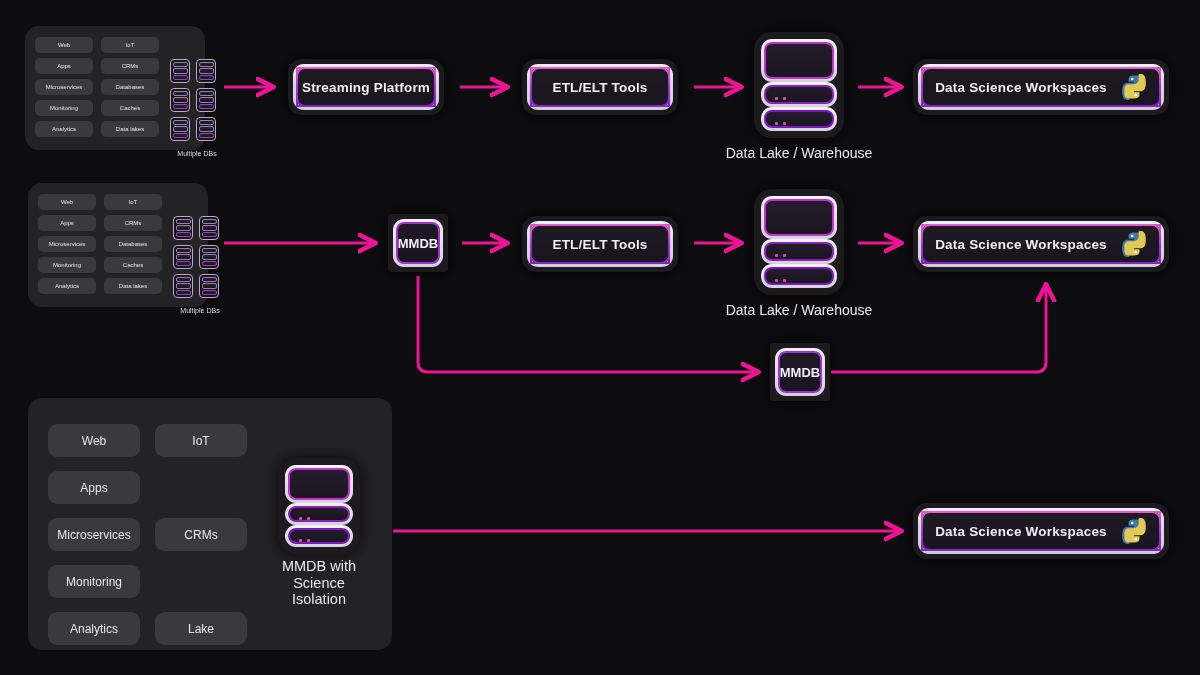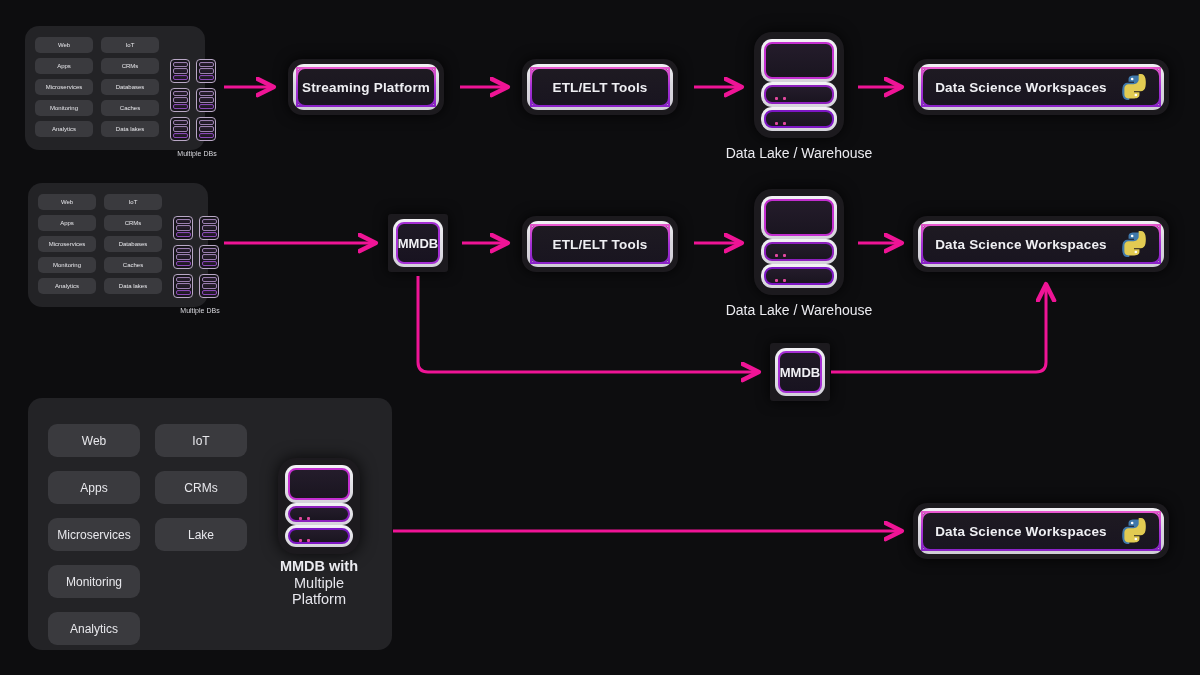--- a/index.html
+++ b/index.html
@@ -24,21 +24,21 @@
   .source-panel {
     position: absolute;
     background: #232326;
     border-radius: 14px;
   }
   .src-chips {
     position: absolute;
     display: flex;
     gap: 8px;
   }
-  .chip-col { display: flex; flex-direction: column; }
+  .chip-col { display: flex; flex-direction: column; justify-content: space-between; }
   .chip {
     background: #3a3a3e;
     color: #e8e8ec;
     border-radius: 7px;
     display: flex;
     align-items: center;
     justify-content: center;
     text-align: center;
     white-space: nowrap;
   }
@@ -156,21 +156,21 @@
     width: 3px; height: 3px;
     border-radius: 1px;
     background: #e0479f;
   }
   .stack-caption {
     position: absolute;
     color: #ececf1;
     white-space: nowrap;
     text-align: center;
   }
-  .stack-caption .l1 { font-weight: bold; }
+  .stack-caption .l1 { font-weight: normal; }
   .stack-caption .l2, .stack-caption .l3 { font-weight: normal; color: #e6e6ec; }
 
   
   .mmdb {
     position: absolute;
     background: #1c1a1e;
     border-radius: 3px;
     padding: 5px;
     box-shadow: 0 0 14px rgba(0,0,0,.85);
   }
@@ -438,22 +438,22 @@
       </div>
       <div class="band b3" style="height:24px;">
         <span>
             <i class="dot" style="left:9px; top:9px;"></i>
             <i class="dot" style="left:17px; top:9px;"></i>
           </span>
       </div>
     </div>
     <div class="stack-caption" style="left:235px; top:160px; width:112px; font-size:14.5px; line-height:16.5px;">
       <div class="l1">MMDB with</div>
-      <div class="l2">Multiple</div>
-      <div class="l3">Platform</div>
+      <div class="l2">Science</div>
+      <div class="l3">Isolation</div>
     </div>
   </div>
 
   <div class="pillbox" style="left:913px; top:503px; width:256px; height:56px;">
     <div class="ring">
       <div class="inner">
         <span class="label" style="font-size:13.5px;">Data Science Workspaces</span>
         <span class="py">
           <svg viewBox="0 0 100 100">
             <path d="M49 6c-11 0-20 4-20 14v10h21v4H24c-9 0-16 6-18 17-2 12-2 20 0 32 2 10 8 17 17 17h9V79c0-10 9-18 19-18h20c9 0 16-7 16-16V20C87 11 79 6 69 6H49z" fill="#3f78ab"></path>

